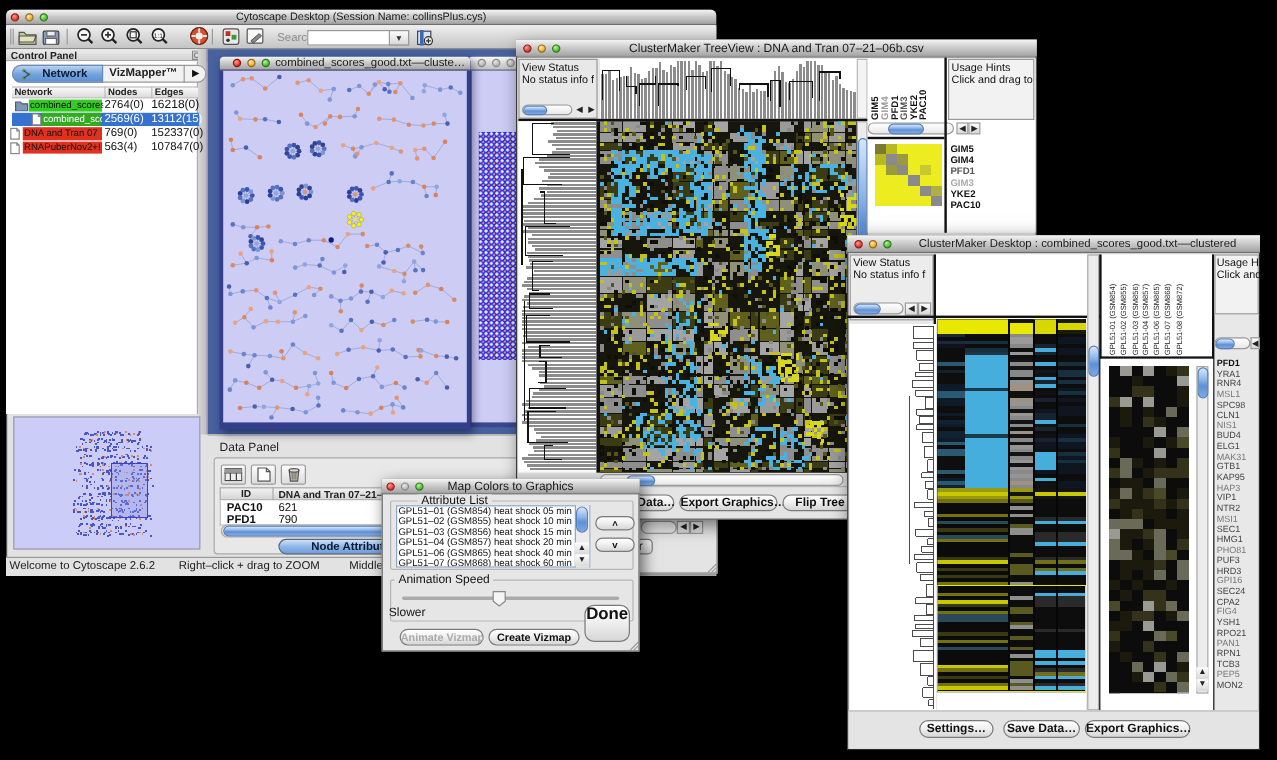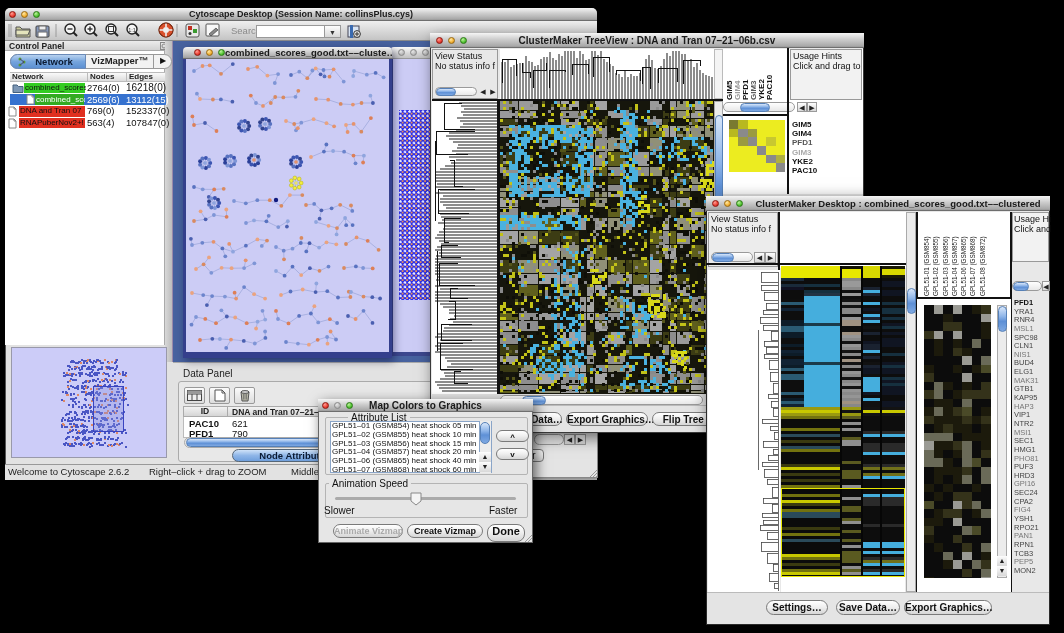--- a/index.html
+++ b/index.html
@@ -1,19 +1,19 @@
 <!DOCTYPE html>
 <html><head><meta charset="utf-8"><style>
 *{margin:0;padding:0;box-sizing:border-box}
 html,body{width:1064px;height:633px;background:#000;overflow:hidden;
 font-family:"Liberation Sans",sans-serif;position:relative}
 .abs{position:absolute}
 .tbar{background:linear-gradient(#f5f5f5,#cdcdcd 45%,#a9a9a9 92%,#989898);border-bottom:1px solid #6e6e6e}
 .tbar2{background:linear-gradient(#efefef,#d8d8d8 50%,#c2c2c2)}
-.ttl{font-weight:bold;color:#1a1a1a;text-align:center;white-space:nowrap;overflow:hidden}
+.ttl{font-weight:normal;color:#1a1a1a;text-align:center;white-space:nowrap;overflow:hidden}
 .lt{position:absolute;width:7px;height:7px;border-radius:50%;top:3px}
 .ltr{background:radial-gradient(circle at 35% 30%,#ff9d94,#ee4438 55%,#b01e14);border:0.5px solid #8e1810}
 .lty{background:radial-gradient(circle at 35% 30%,#ffe9a8,#f5b63a 55%,#c28019);border:0.5px solid #9a6a12}
 .ltg{background:radial-gradient(circle at 35% 30%,#c0f0a0,#59c939 55%,#2e8f1a);border:0.5px solid #2a7a14}
 .ltx{background:radial-gradient(circle at 35% 30%,#e8e8e8,#bcbcbc 60%,#9a9a9a);border:0.5px solid #8a8a8a}
 .btn{position:absolute;background:linear-gradient(#fff,#f0f0f0 45%,#d6d6d6);border:1px solid #7a7a7a;
 border-radius:9px;font-weight:bold;font-size:10px;color:#111;text-align:center;line-height:13px;white-space:nowrap}
 .bluepill{position:absolute;border-radius:5px;background:linear-gradient(#d7e6fa,#8db4e8 40%,#5e90d6 60%,#7fa9e2);border:1px solid #5580b8}
 .sctrack{position:absolute;background:linear-gradient(#fff,#e8e8e8);border:1px solid #9a9a9a;border-radius:6px}
 .gbox{position:absolute;border:1px solid #b4b4b4;border-radius:2px}
@@ -2689,15 +2689,15 @@
 <div class="abs gbox" style="left:325px;top:483px;width:203px;height:35px;"></div>
 <div class="abs glab" style="left:329px;top:478px;width:82px;height:11px;white-space:nowrap">Animation Speed</div>
 <div class="abs" style="left:335px;top:497px;width:181px;height:3px;background:#aaa;border-radius:2px"></div>
 <svg class="abs" style="left:410px;top:492px" width="12" height="14">
     <path d="M1 1 h10 v8 l-5 4 -5 -4z" fill="#f4f4f4" stroke="#888"></path>
   </svg>
 <div class="abs" style="left:324px;top:505px;width:50px;height:11px;font-size:10px;color:#111">Slower</div>
 <div class="abs" style="left:489px;top:505px;width:50px;height:11px;font-size:10px;color:#111">Faster</div>
 <div class="abs btn" style="left:333px;top:524px;width:70px;height:14px;border-radius:8px;line-height:13px;color:#aaa;font-size:9px">Animate Vizmap</div>
 <div class="abs btn" style="left:407px;top:524px;width:76px;height:14px;border-radius:8px;line-height:13px;font-size:9px">Create Vizmap</div>
-<div class="abs btn" style="left:487px;top:524px;width:38px;height:18px;border-radius:8px;line-height:13px;font-size:11px">Done</div>
+<div class="abs btn" style="left:487px;top:504px;width:38px;height:31px;border-radius:8px;line-height:13px;font-size:14px">Done</div>
 <svg class="abs" style="left:524px;top:534px" width="9" height="9">
     <path d="M8 1 L1 8 M8 4 L4 8" stroke="#999"></path>
   </svg>
 </body></html>

